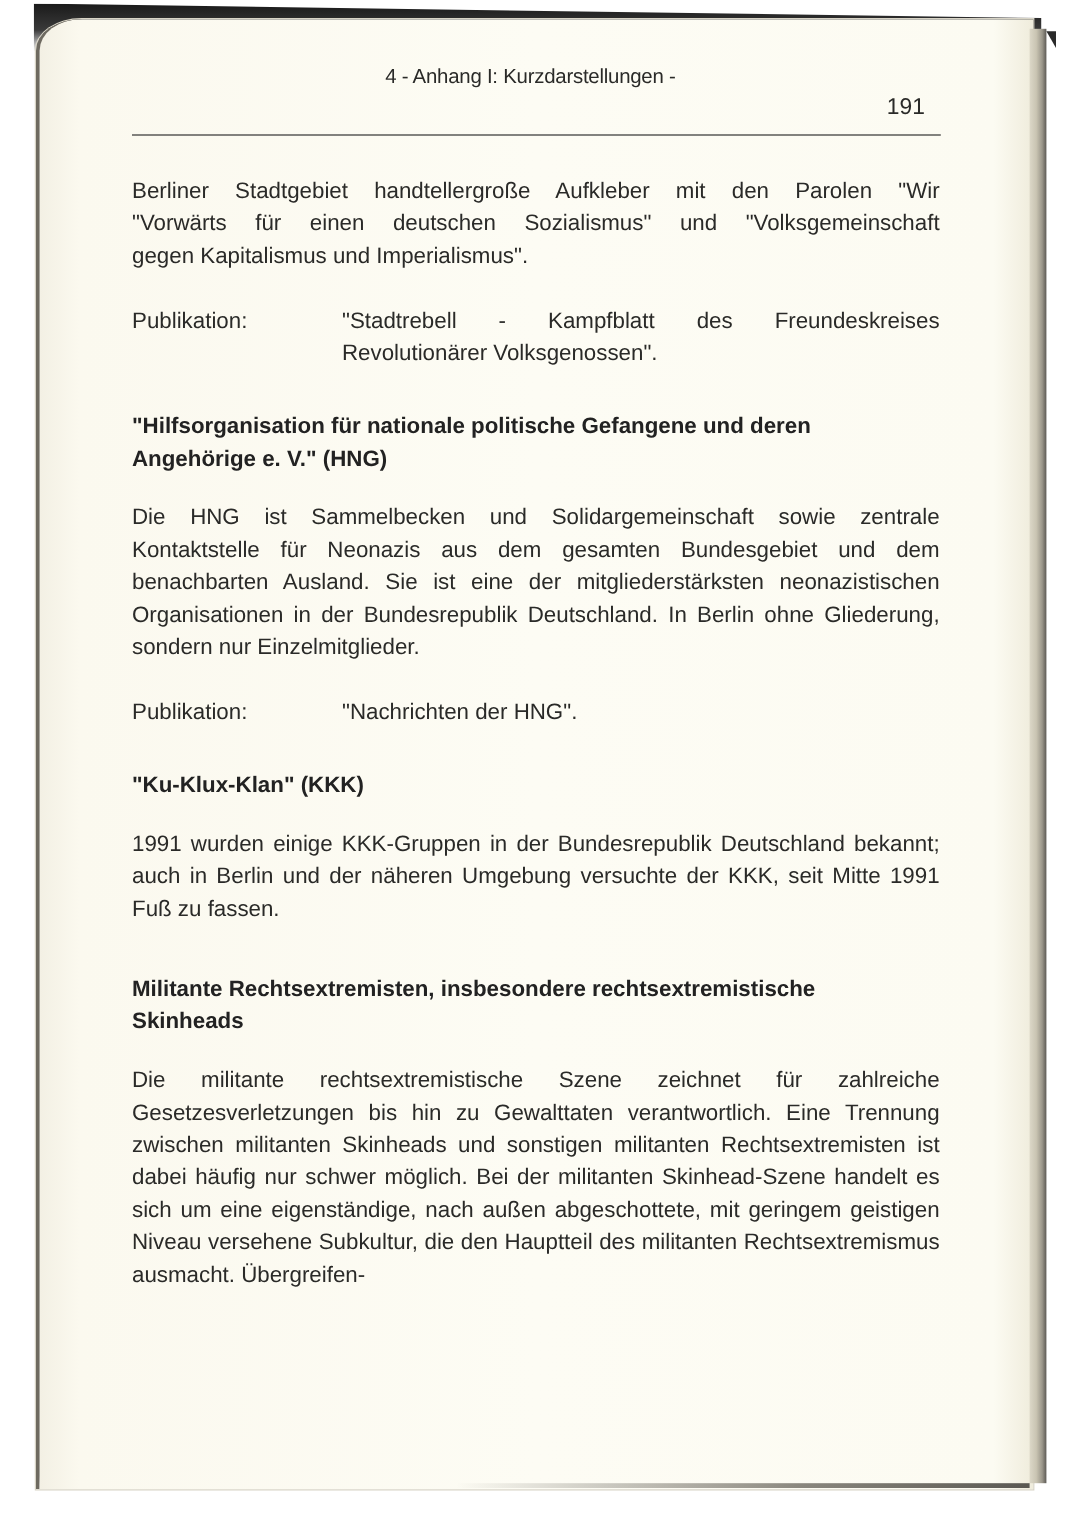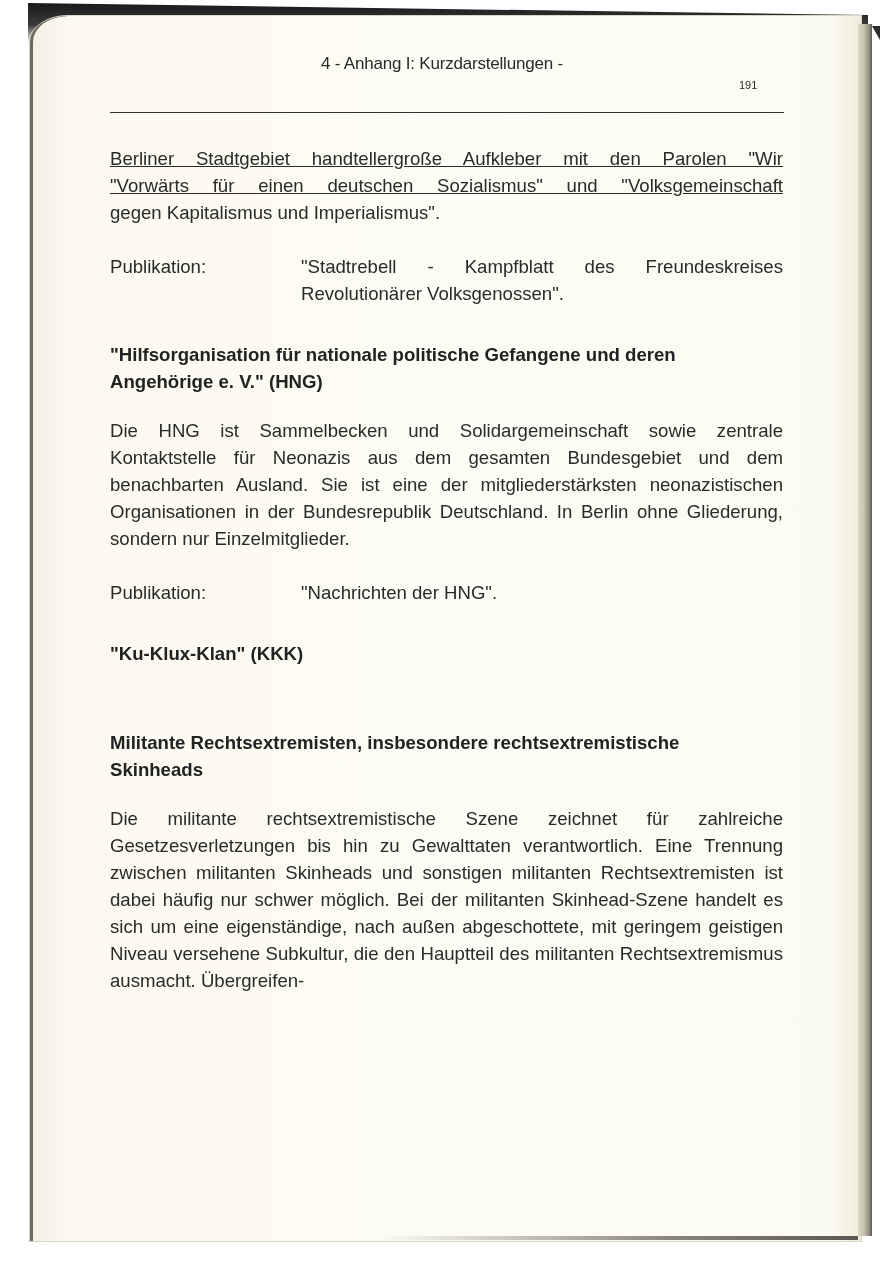--- a/index.html
+++ b/index.html
@@ -37,44 +37,44 @@
     position: absolute; left: 380px; top: 1236px; width: 478px; height: 4px;
     background: linear-gradient(90deg, rgba(120,118,110,0) 0%, #8a877e 60%, #5a5852 100%);
   }
 
   .running-head {
     position: absolute; left: 0; width: 892px; top: 54px;
     text-align: center; font-size: 17px; letter-spacing: -0.2px;
     transform: translateX(-4px);
   }
   .page-number {
-    position: absolute; left: 739px; top: 79px; font-size: 11px;
+    position: absolute; left: 739px; top: 79px; font-size: 19px;
   }
   .head-rule {
     position: absolute; left: 110px; top: 112px; width: 674px; height: 1px;
     background: #333;
   }
 
   .body {
     position: absolute; left: 110px; top: 145px; width: 673px;
     font-size: 18.6px; line-height: 27px;
   }
   p { margin: 0; text-align: justify; text-align-last: left; }
   .gap-sm { height: 22px; }
   .gap-md { height: 27px; }
   .gap-lg { height: 34px; }
   .pub {
-    display: grid; grid-template-columns: 175px 1fr; column-gap: 16px;
+    display: grid; grid-template-columns: 175px 1fr; column-gap: 0;
   }
   .pub .val { text-align: justify; text-align-last: left; }
   h3 {
     margin: 0; font-size: 18.6px; line-height: 27px; font-weight: bold;
     color: #222;
   }
-  .justify-full { text-align-last: justify; text-decoration: underline; }
+  .justify-full { text-align-last: justify; }
 </style>
 </head>
 <body>
 
 <div class="scan">
   <div class="top-edge"></div>
   <div class="page"></div>
   <div class="page-right-edge"></div>
   <div class="corner-mark"></div>
   <div class="bottom-edge"></div>
@@ -102,19 +102,20 @@
 
     <div class="gap-md"></div>
     <div class="pub">
       <span>Publikation:</span>
       <span class="val">"Nachrichten der HNG".</span>
     </div>
 
     <div class="gap-lg"></div>
     <h3>"Ku-Klux-Klan" (KKK)</h3>
     <div class="gap-sm"></div>
+    <p>1991 wurden einige KKK-Gruppen in der Bundesrepublik Deutschland bekannt; auch in Berlin und der näheren Umgebung versuchte der KKK, seit Mitte 1991 Fuß zu fassen.</p>
 
     <div class="gap-lg" style="height:40px"></div>
     <h3 style="width:640px">Militante Rechtsextremisten, insbesondere rechtsextremistische Skinheads</h3>
     <div class="gap-sm"></div>
     <p>Die militante rechtsextremistische Szene zeichnet für zahlreiche Gesetzesverletzungen bis hin zu Gewalttaten verantwortlich. Eine Trennung zwischen militanten Skinheads und sonstigen militanten Rechtsextremisten ist dabei häufig nur schwer möglich. Bei der militanten Skinhead-Szene handelt es sich um eine eigenständige, nach außen abgeschottete, mit geringem geistigen Niveau versehene Subkultur, die den Hauptteil des militanten Rechtsextremismus ausmacht. Übergreifen-</p>
   </div>
 </div>
 
 </body></html>

